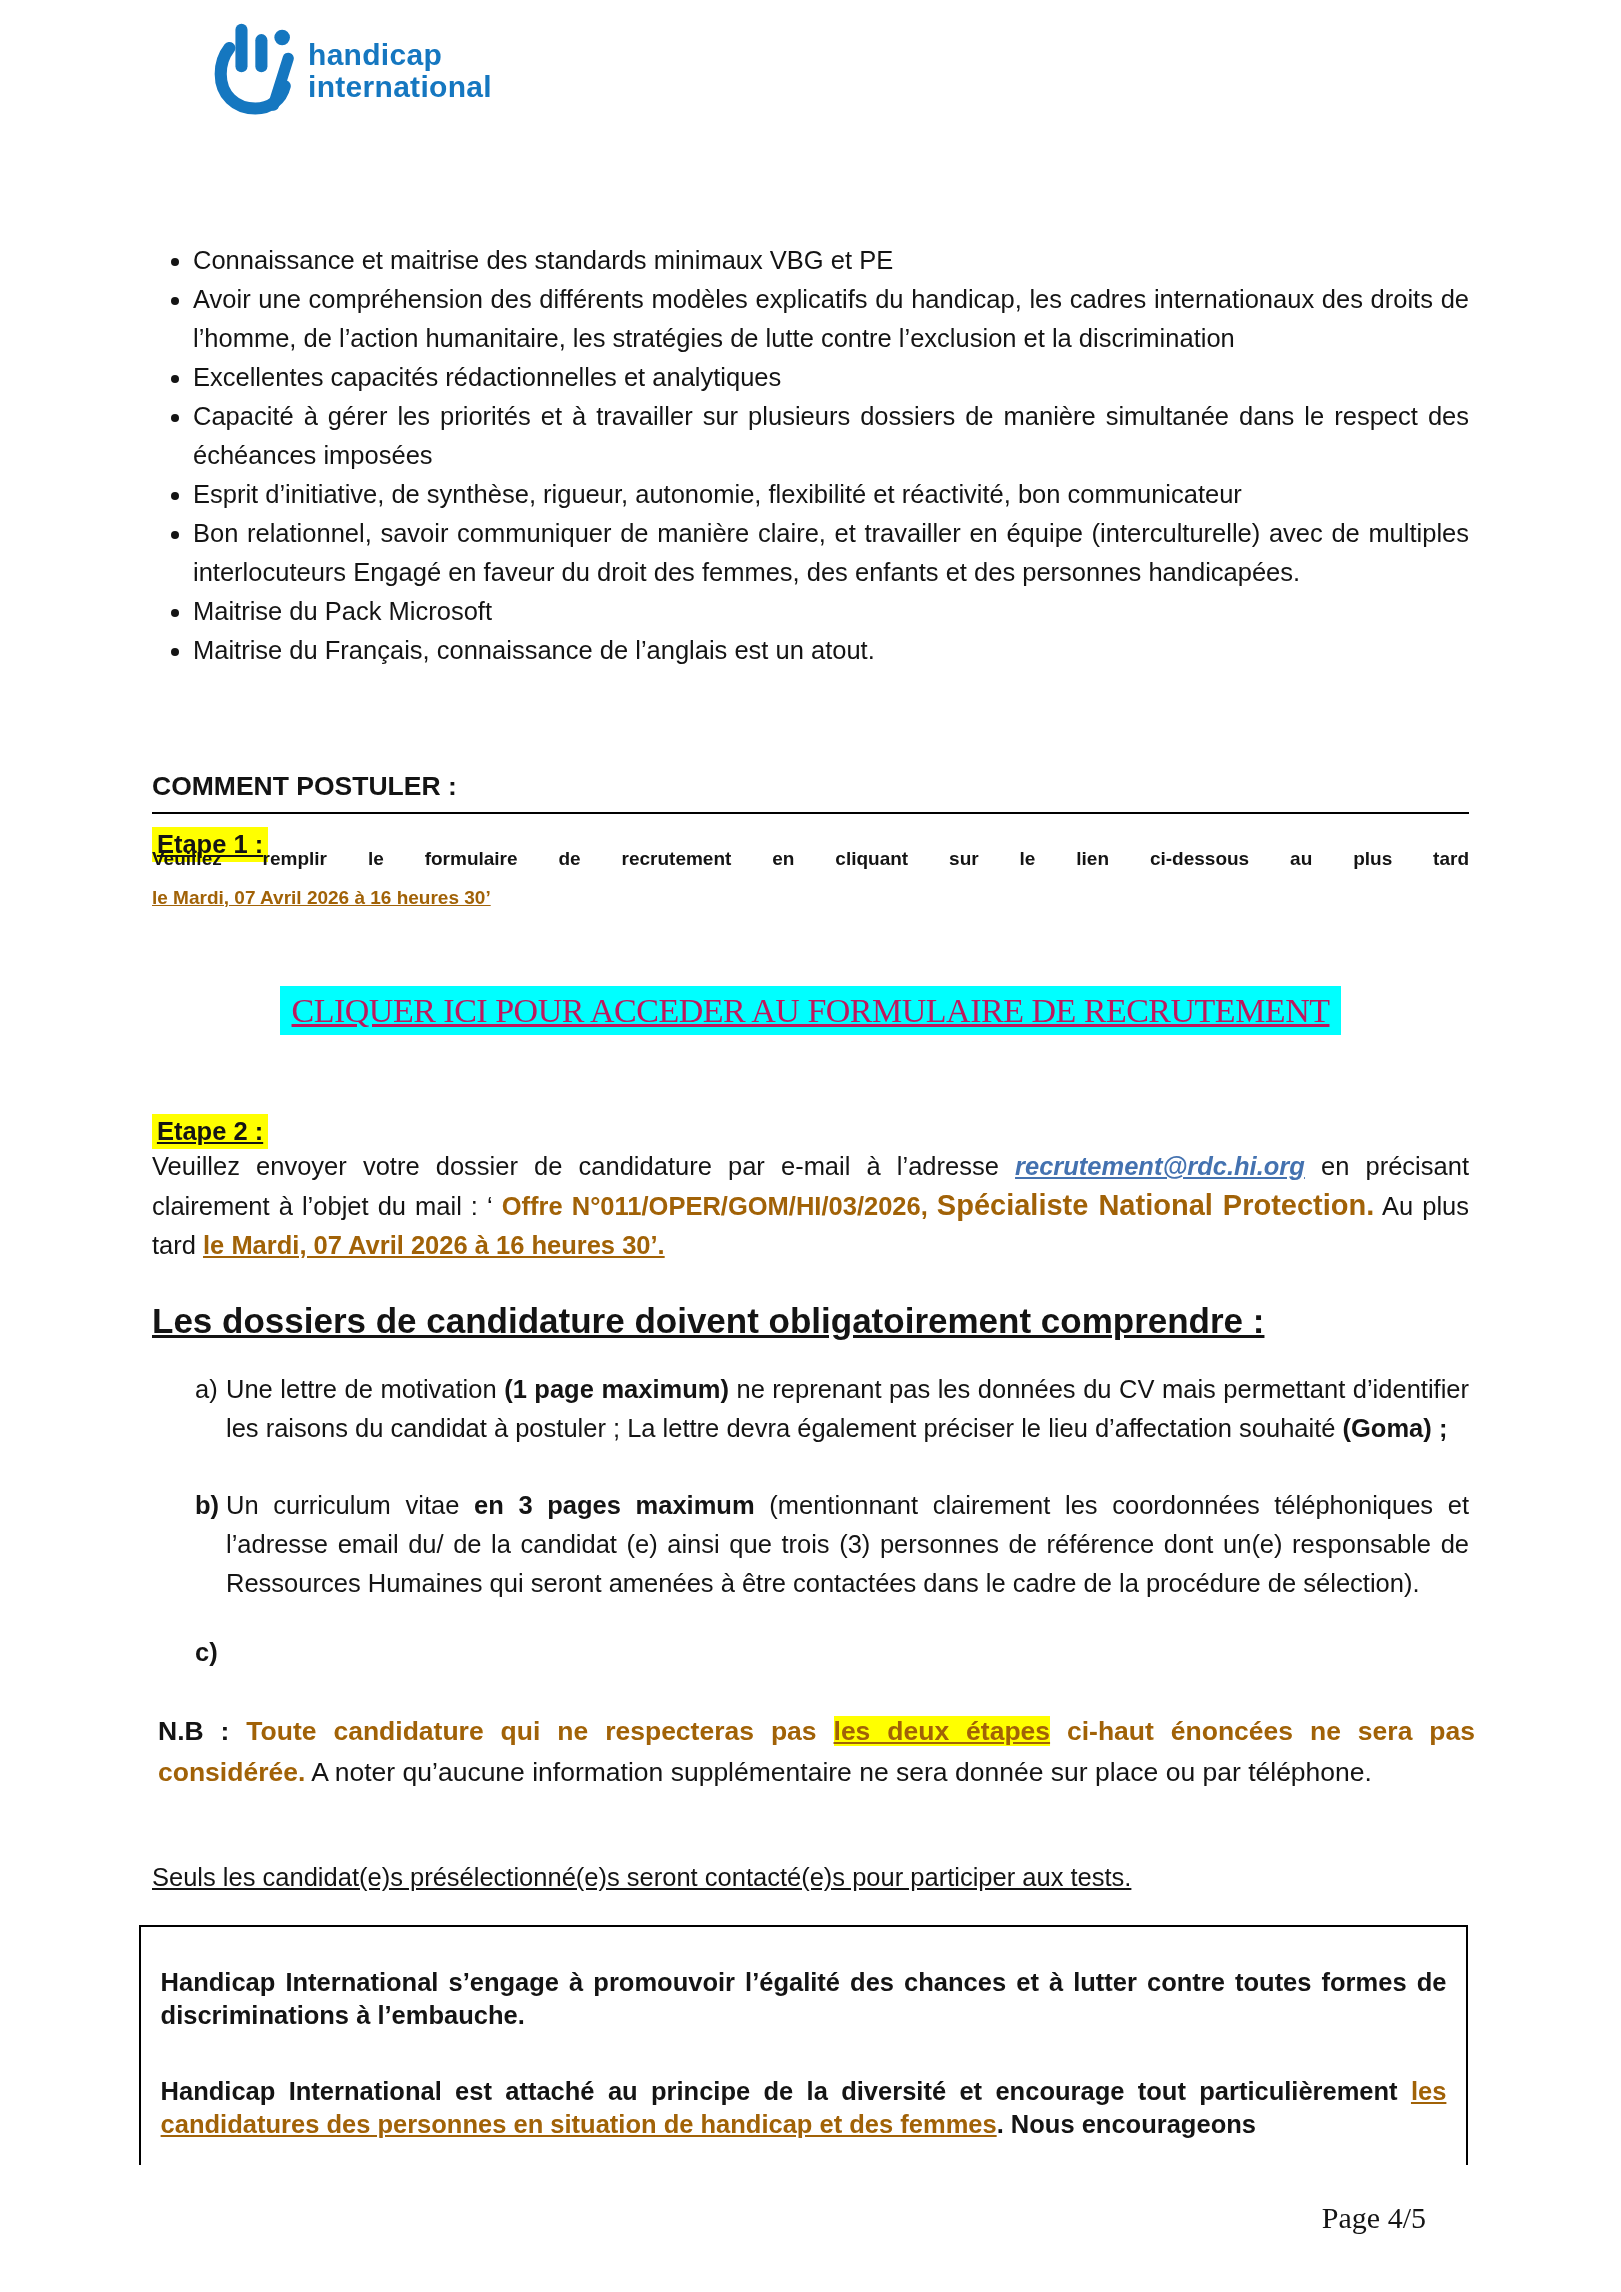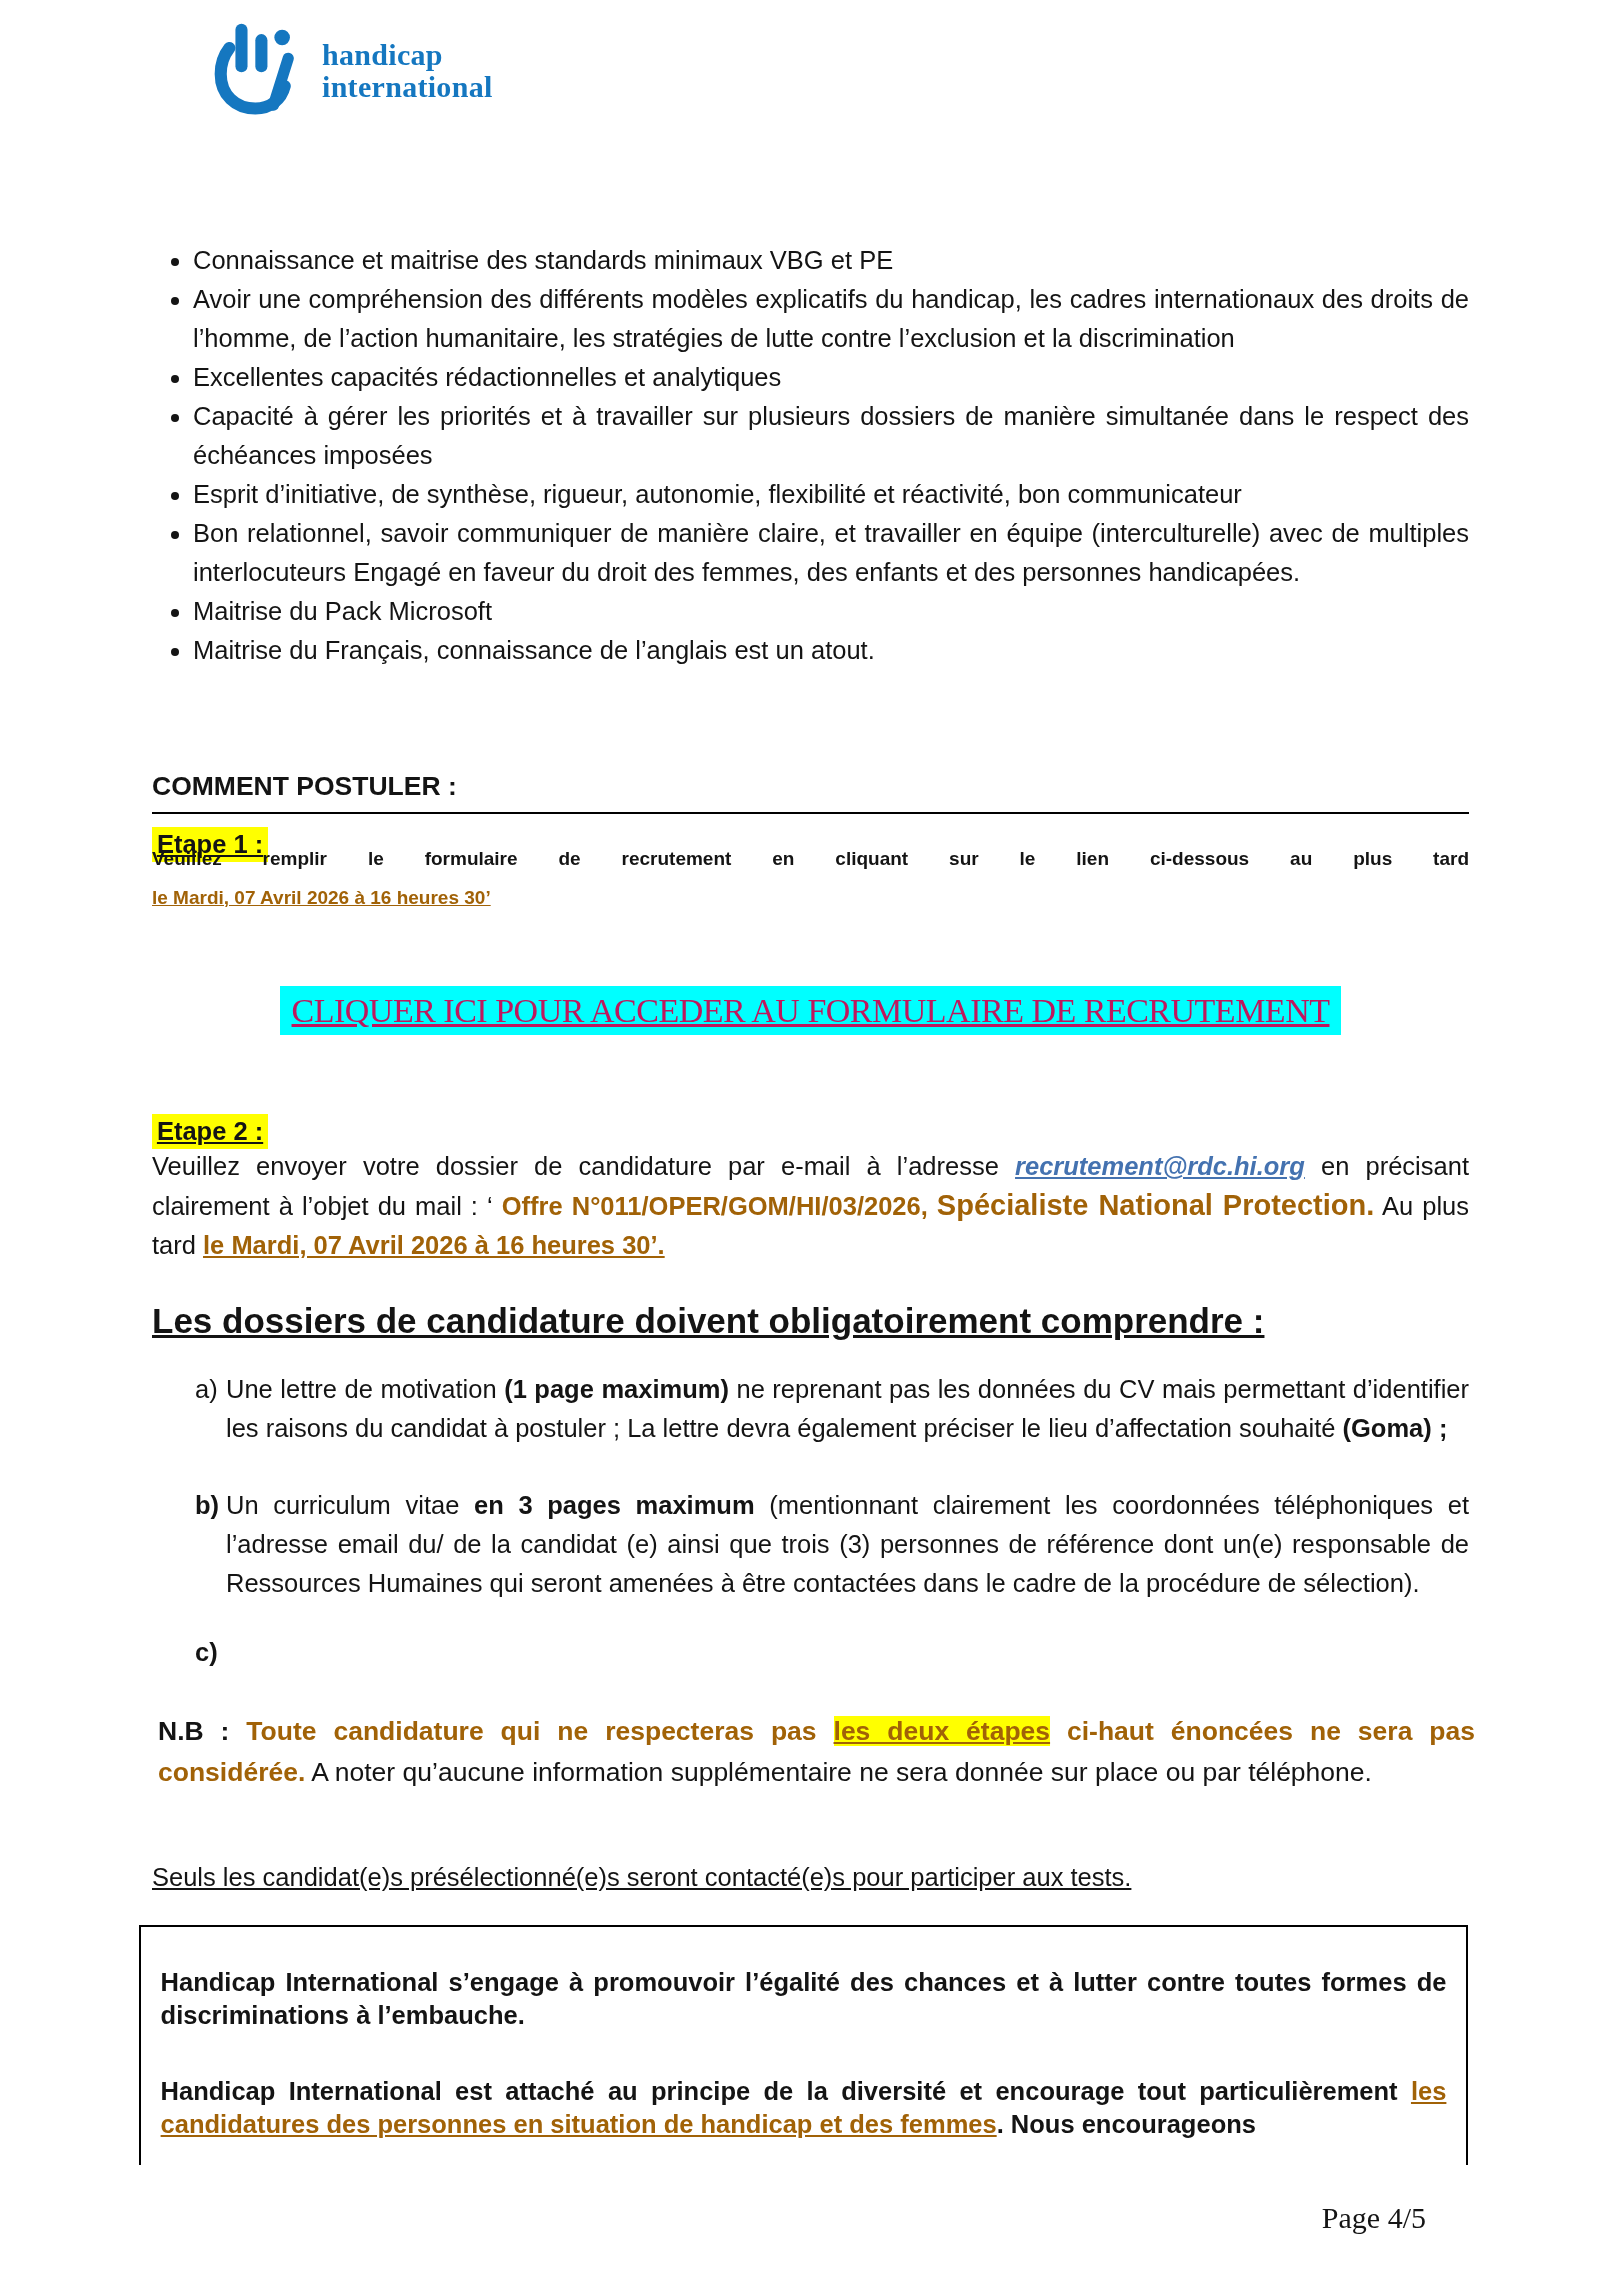--- a/index.html
+++ b/index.html
@@ -9,21 +9,21 @@
     margin:0 auto;
     background:#ffffff;
     font-family:"Liberation Sans","DejaVu Sans",sans-serif;
     color:#141414;
     overflow:hidden;
   }
   .abs{position:absolute;}
   .cw{left:152px;width:1317px;}
 
   
-  .logo{left:206px;top:17.6px;display:flex;align-items:flex-start;gap:26px;font-family:Liberation Serif, serif;}
+  .logo{left:206px;top:17.6px;display:flex;align-items:flex-start;gap:12px;}
   .logo-words{margin-top:21.6px;font-weight:bold;font-size:30px;line-height:32px;color:#1577c0;letter-spacing:0.3px;}
 
   
   .quals{top:241px;font-size:25.5px;line-height:39px;}
   .quals ul{margin:0;padding-left:41px;list-style:disc;}
   .quals li{text-align:justify;}
 
   
   .apply-heading{top:770px;font-weight:bold;font-size:26.5px;line-height:33px;border-bottom:2px solid #000;padding-bottom:9px;}
   .etape{display:inline-block;background:#ffff00;font-weight:bold;font-size:25.5px;line-height:33px;text-decoration:underline;padding:1px 4.9px;margin-top:8px;}

